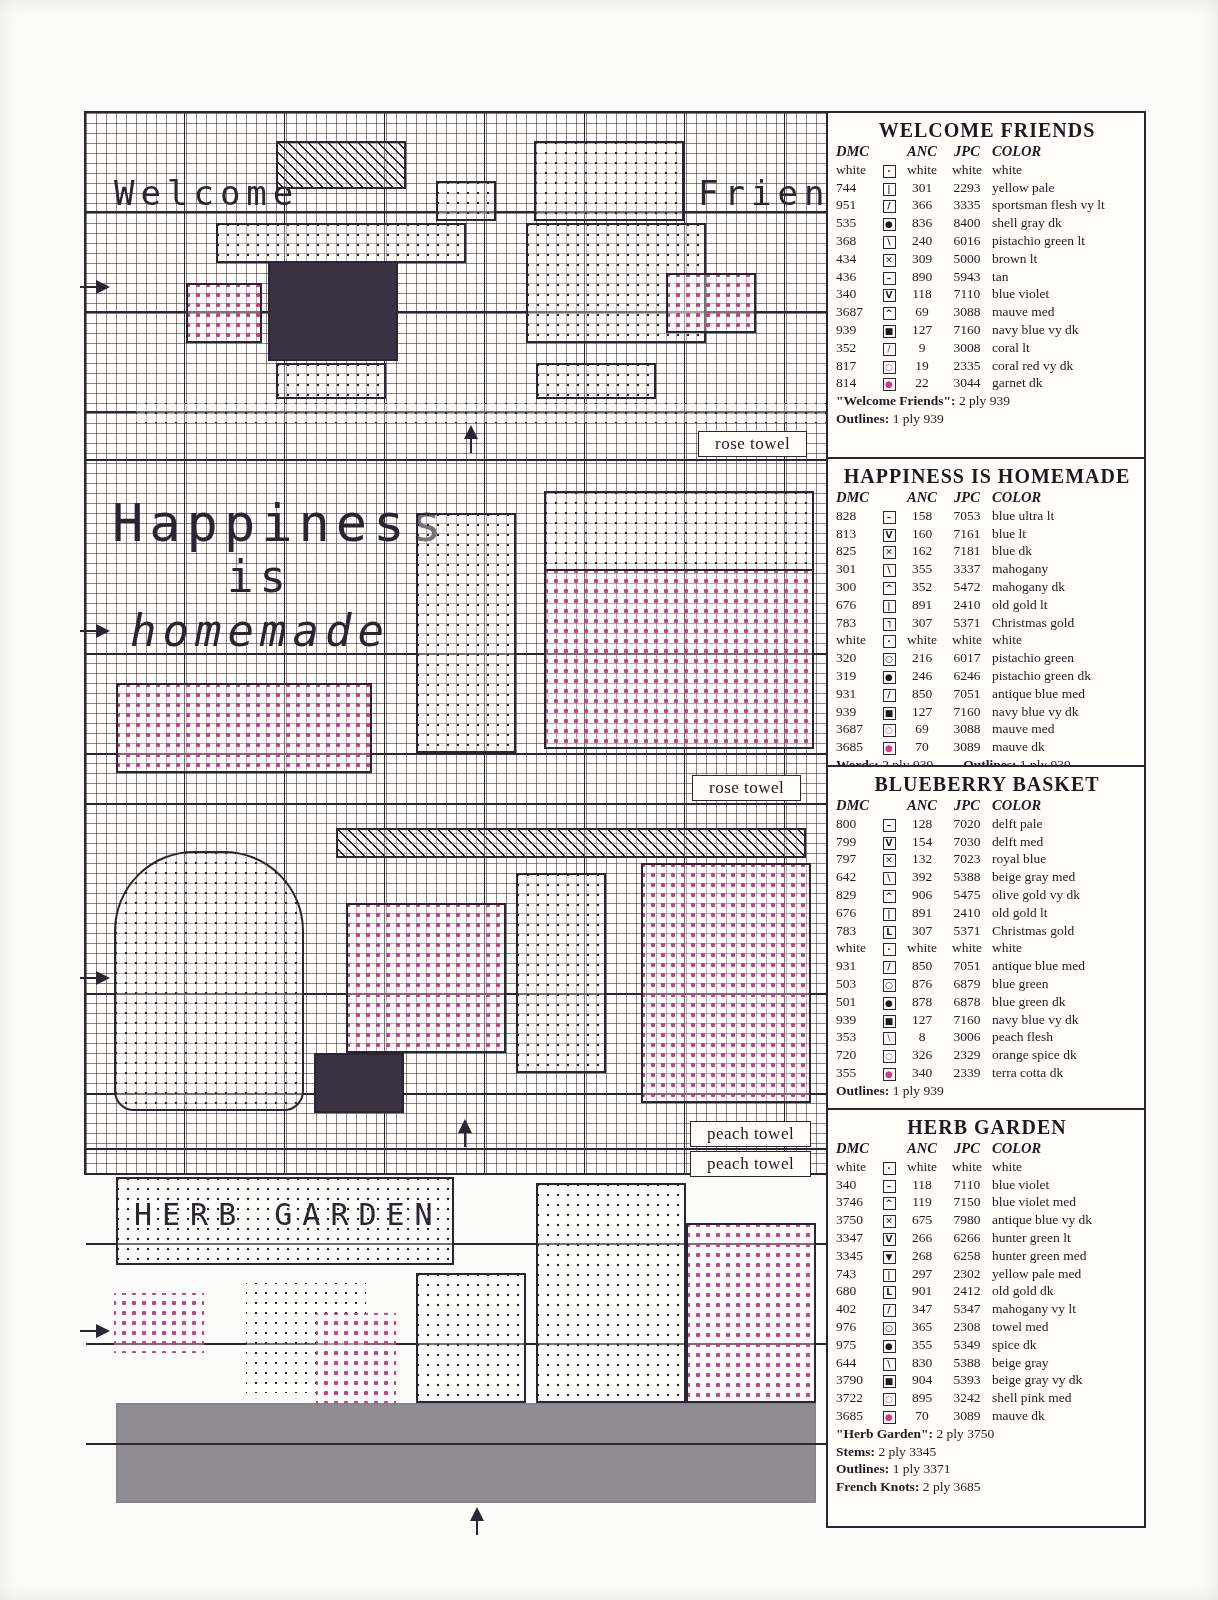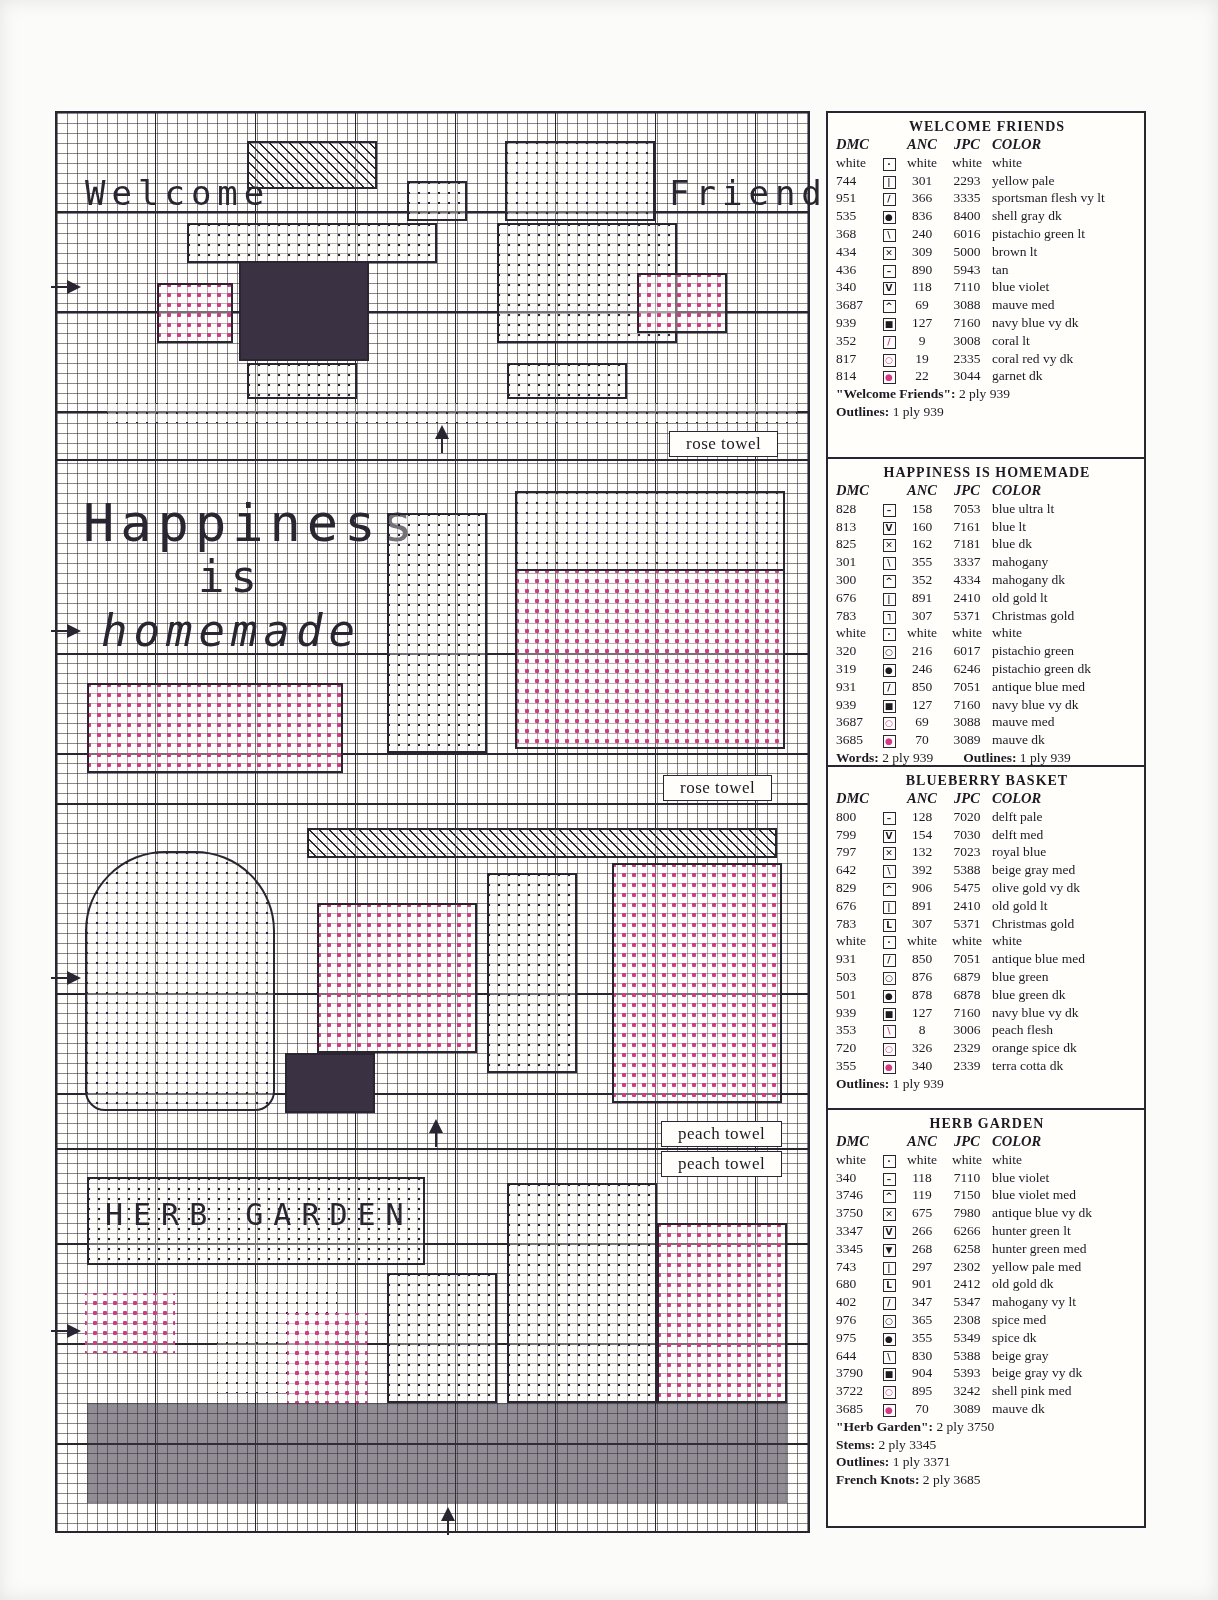--- a/index.html
+++ b/index.html
@@ -1,19 +1,19 @@
 <!DOCTYPE html>
 <html><head>
 <meta charset="utf-8">
 <style>
   html,body{margin:0;padding:0;}
   body{width:1218px;height:1600px;background:#fbfbf9;position:relative;overflow:hidden;font-family:"Liberation Serif","DejaVu Serif",serif;color:#1d1a22;}
   .page-edge{position:absolute;left:0;top:0;width:1218px;height:1600px;box-shadow:inset 0 0 18px rgba(120,120,130,0.18);pointer-events:none;}
   
-  .chart{position:absolute;left:55px;top:111px;width:755px;height:1422px;border:2px solid #2a2530;box-sizing:border-box;
+  .chart{position:absolute;left:84px;top:111px;width:755px;height:1064px;border:2px solid #2a2530;box-sizing:border-box;
     background-color:#fffefb;
     background-image:
       linear-gradient(to right, rgba(40,35,50,0.55) 1px, transparent 1px),
       linear-gradient(to bottom, rgba(40,35,50,0.55) 1px, transparent 1px);
     background-size:10px 10px;}
   .chart .major{position:absolute;left:0;right:0;height:0;border-top:2px solid #2a2530;}
   .chart .vmajor{position:absolute;top:0;bottom:0;width:0;border-left:1.5px solid #2a2530;}
   .panel-sep{position:absolute;left:0;right:0;height:0;border-top:2.5px solid #2a2530;}
   .towel-label{position:absolute;background:#fffefb;font-size:17px;padding:2px 16px;border:1px solid #2a2530;letter-spacing:0.5px;}
   .arrow-right{position:absolute;width:0;height:0;border-top:7px solid transparent;border-bottom:7px solid transparent;border-left:14px solid #2a2530;}
@@ -22,21 +22,21 @@
   .arrow-up::after{content:"";position:absolute;left:-1px;top:14px;width:2px;height:14px;background:#2a2530;}
   .stitch-word{position:absolute;font-family:"DejaVu Sans Mono",monospace;color:#2a2530;letter-spacing:6px;font-weight:normal;}
   .motif{position:absolute;background:rgba(255,254,251,0.35);border:2px solid #2a2530;box-sizing:border-box;
     background-image:radial-gradient(circle, #2a2530 1.3px, transparent 1.6px);background-size:10px 10px;background-position:5px 5px;}
   .motif.dark{background-image:linear-gradient(#3a3242,#3a3242);background-size:7px 7px;background-position:1.5px 1.5px;background-repeat:repeat;}
   .motif.pink{background-image:radial-gradient(circle, #d23a86 2px, transparent 2.5px);background-size:10px 10px;background-position:5px 5px;}
   .motif.hatch{background-image:repeating-linear-gradient(45deg, #2a2530 0 1px, transparent 1px 7px);}
   .motif.caret{background-image:radial-gradient(circle, #2a2530 0.9px, transparent 1.2px);background-size:10px 10px;}
   
   .legend{position:absolute;left:826px;width:320px;border:2.5px solid #2a2530;box-sizing:border-box;background:#fffefb;padding:6px 6px 4px 8px;}
-  .legend h2{margin:0 0 1px 0;text-align:center;font-size:14px;font-weight:bold;letter-spacing:1px;}
+  .legend h2{margin:0 0 1px 0;text-align:center;font-size:20px;font-weight:bold;letter-spacing:1px;}
   .lrow{display:grid;grid-template-columns:40px 26px 40px 50px 1fr;align-items:center;font-size:13.5px;line-height:17.8px;white-space:nowrap;}
   .lrow.head{font-weight:bold;font-size:14.5px;font-style:italic;}
   .lrow .c{text-align:center;}
   .sym{display:inline-block;width:11px;height:11px;border:1.5px solid #2a2530;position:relative;font-size:9px;line-height:11px;text-align:center;font-family:"DejaVu Sans",sans-serif;font-weight:bold;}
   .sym.pink{color:#d23a86;}
   .note{font-size:13.5px;line-height:17.8px;white-space:nowrap;}
   .note b{font-weight:bold;}
 </style>
 </head>
 <body>
@@ -271,21 +271,21 @@
         <span>301</span>
         <span class="c"><span class="sym">\</span></span>
         <span class="c">355</span>
         <span class="c">3337</span>
         <span>mahogany</span>
       </div>
       <div class="lrow">
         <span>300</span>
         <span class="c"><span class="sym">^</span></span>
         <span class="c">352</span>
-        <span class="c">4334</span>
+        <span class="c">5472</span>
         <span>mahogany dk</span>
       </div>
       <div class="lrow">
         <span>676</span>
         <span class="c"><span class="sym">|</span></span>
         <span class="c">891</span>
         <span class="c">2410</span>
         <span>old gold lt</span>
       </div>
       <div class="lrow">
@@ -543,21 +543,21 @@
         <span class="c"><span class="sym">/</span></span>
         <span class="c">347</span>
         <span class="c">5347</span>
         <span>mahogany vy lt</span>
       </div>
       <div class="lrow">
         <span>976</span>
         <span class="c"><span class="sym">○</span></span>
         <span class="c">365</span>
         <span class="c">2308</span>
-        <span>spice med</span>
+        <span>towel med</span>
       </div>
       <div class="lrow">
         <span>975</span>
         <span class="c"><span class="sym">●</span></span>
         <span class="c">355</span>
         <span class="c">5349</span>
         <span>spice dk</span>
       </div>
       <div class="lrow">
         <span>644</span>

